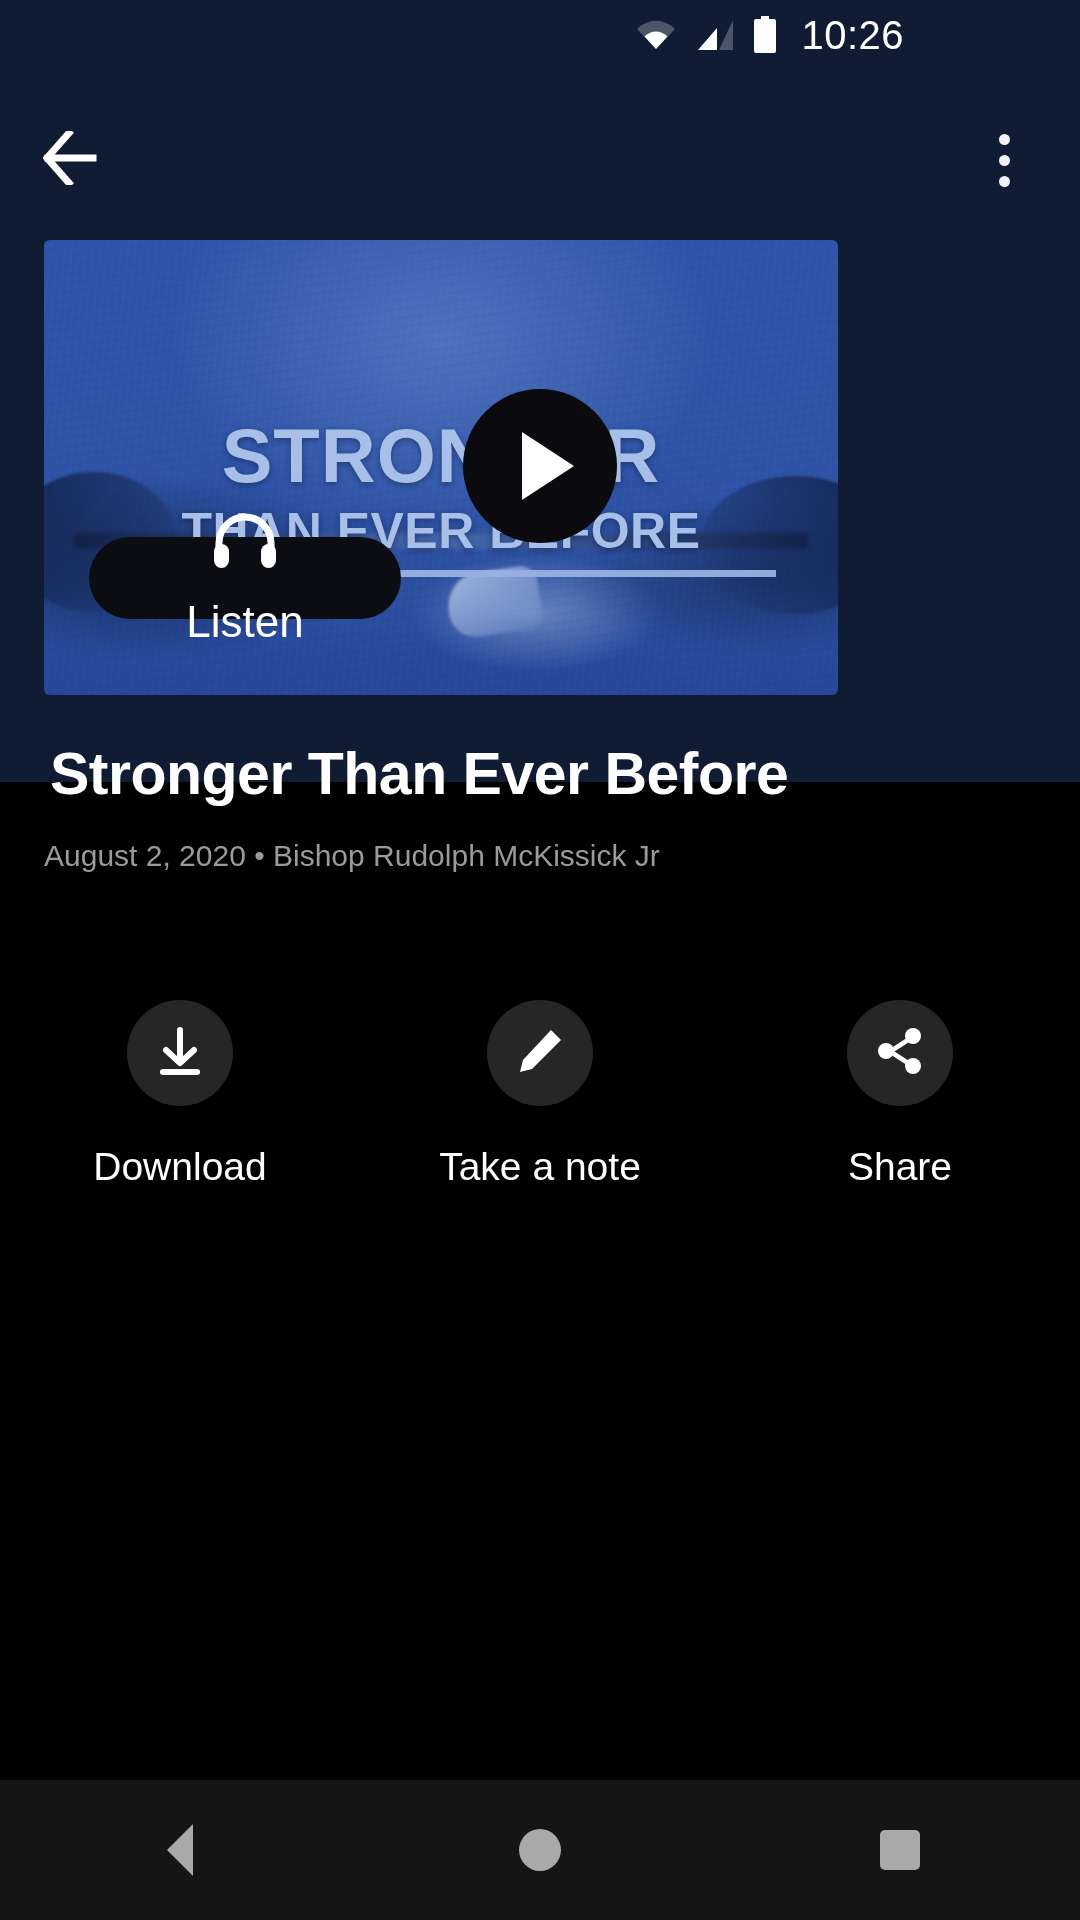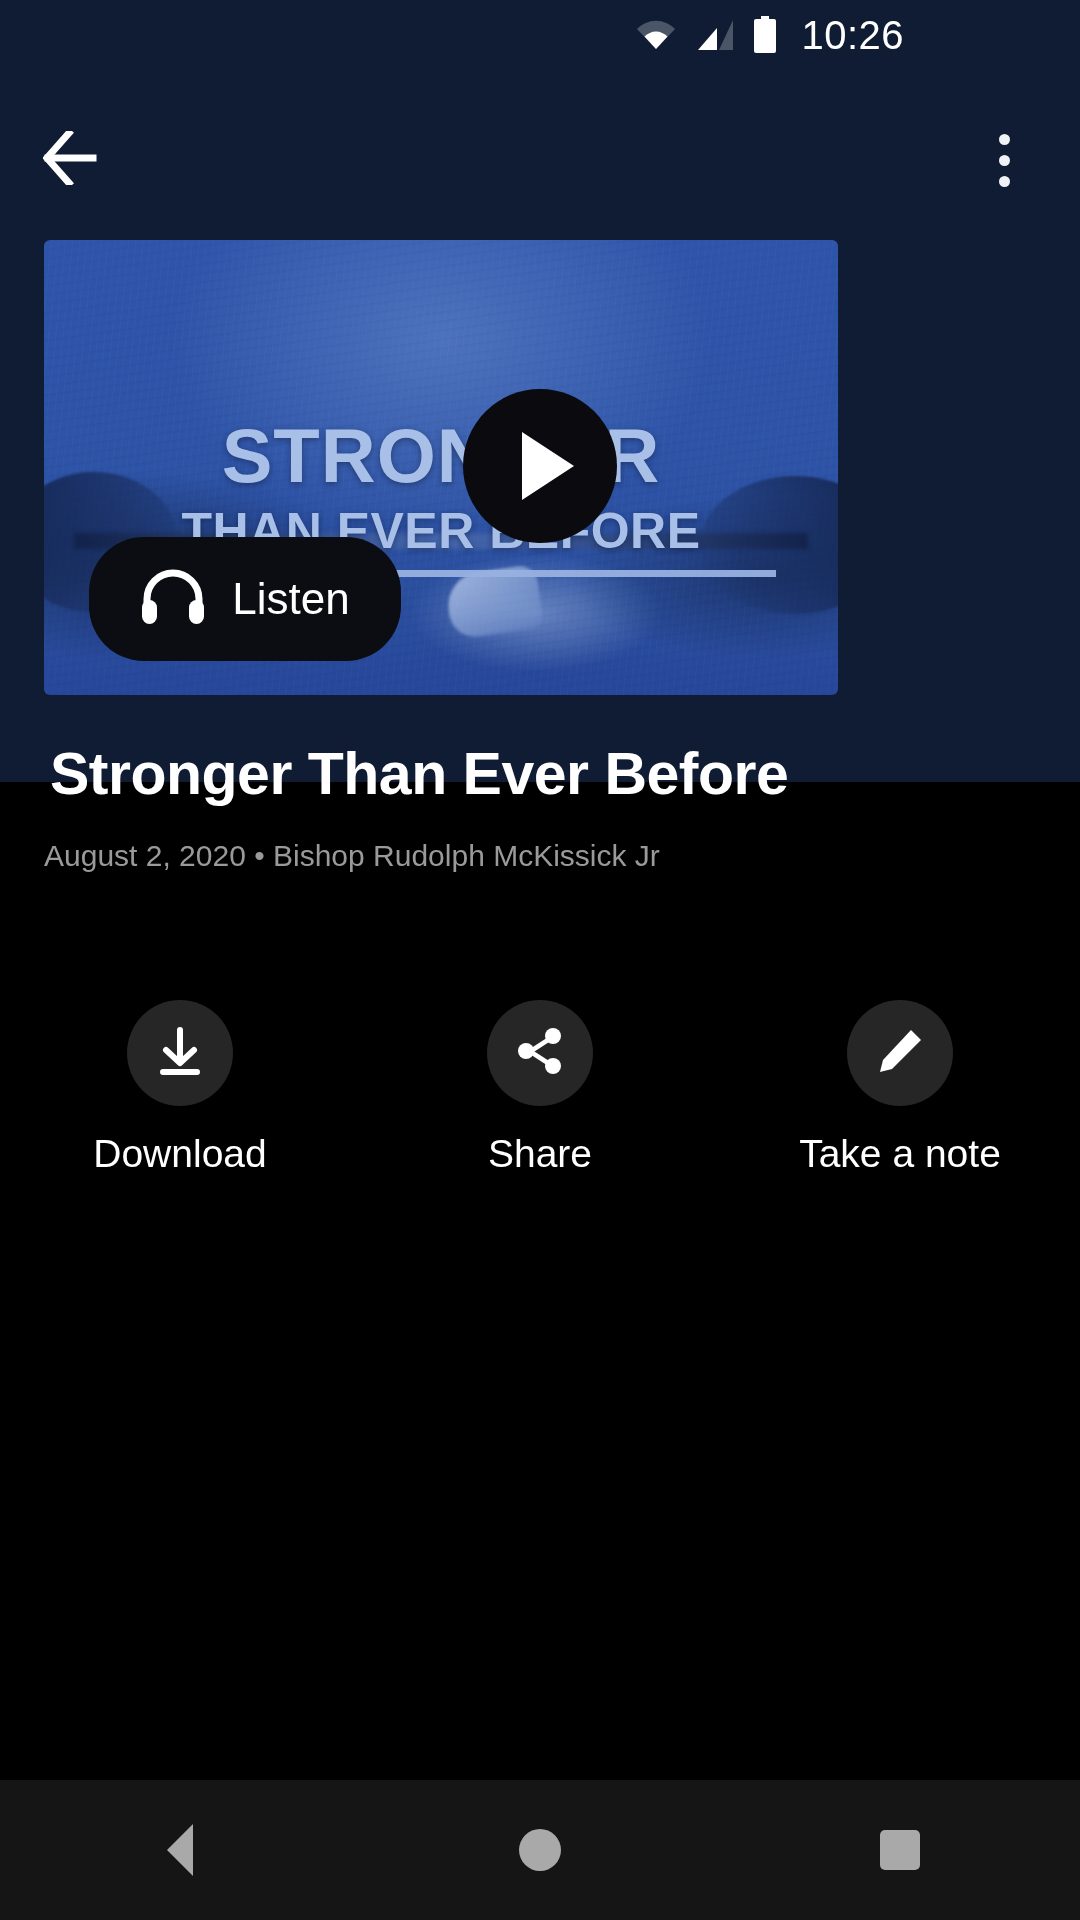--- a/index.html
+++ b/index.html
@@ -154,26 +154,26 @@
     width:0; height:0;
     border-left:52px solid #fff;
     border-top:34px solid transparent;
     border-bottom:34px solid transparent;
     margin-left:16px;
   }
 
   
   .listen-btn{
     position:absolute; left:89px; top:537px;
-    width:312px; height:124px;
+    width:312px; height:82px;
     border-radius:55px;
     background:#0b0d12;
     display:flex; align-items:center; justify-content:center;
     gap:26px;
-    z-index:7; cursor:pointer;
+    z-index:7; cursor:pointer;flex-direction:column;
   }
   .listen-label{
     color:#fff; font-size:44px; font-weight:400;
     line-height:1;
   }
 
   
   .detail{
     position:absolute; left:0; top:695px;
     width:1080px;
@@ -207,21 +207,21 @@
     display:flex; flex-direction:column; align-items:center;
     cursor:pointer;
   }
   .action-circle{
     width:106px; height:106px;
     border-radius:50%;
     background:#262626;
     display:flex; align-items:center; justify-content:center;
   }
   .action-label{
-    margin-top:28px;
+    margin-top:41px;
     color:#ffffff;
     font-size:39px;
     font-weight:400;
     line-height:1;
   }
 
   
   .nav-bar{
     position:absolute; left:0; bottom:0;
     width:1080px; height:140px;
@@ -336,43 +336,43 @@
             <path d="M9 48 H43" stroke="#ffffff" stroke-width="6" stroke-linecap="round" fill="none"></path>
           </svg>
         </span>
       </div>
       <div class="action-label">Download</div>
     </div>
 
     <div class="action">
       <div class="action-circle">
         <span>
+          <svg width="52" height="52" viewBox="0 0 52 52">
+            <path d="M37 5 L47 15 L18 44 L6 47 L9 35 Z" fill="#ffffff"></path>
+          </svg>
+        </span>
+      </div>
+      <div class="action-label">Take a note</div>
+    </div>
+
+    <div class="action">
+      <div class="action-circle">
+        <span>
           <svg width="54" height="54" viewBox="0 0 54 54">
             <line x1="18" y1="27" x2="38" y2="14" stroke="#ffffff" stroke-width="4.5"></line>
             <line x1="18" y1="28" x2="38" y2="41" stroke="#ffffff" stroke-width="4.5"></line>
             <circle cx="40" cy="12" r="8" fill="#ffffff"></circle>
             <circle cx="13" cy="27" r="8" fill="#ffffff"></circle>
             <circle cx="40" cy="42" r="8" fill="#ffffff"></circle>
           </svg>
         </span>
       </div>
       <div class="action-label">Share</div>
     </div>
 
-    <div class="action">
-      <div class="action-circle">
-        <span>
-          <svg width="52" height="52" viewBox="0 0 52 52">
-            <path d="M37 5 L47 15 L18 44 L6 47 L9 35 Z" fill="#ffffff"></path>
-          </svg>
-        </span>
-      </div>
-      <div class="action-label">Take a note</div>
-    </div>
-
   </div>
 
   <div class="nav-bar">
     <div class="nav-btn">
       <span class="nav-back"></span>
     </div>
     <div class="nav-btn">
       <span class="nav-home"></span>
     </div>
     <div class="nav-btn">

